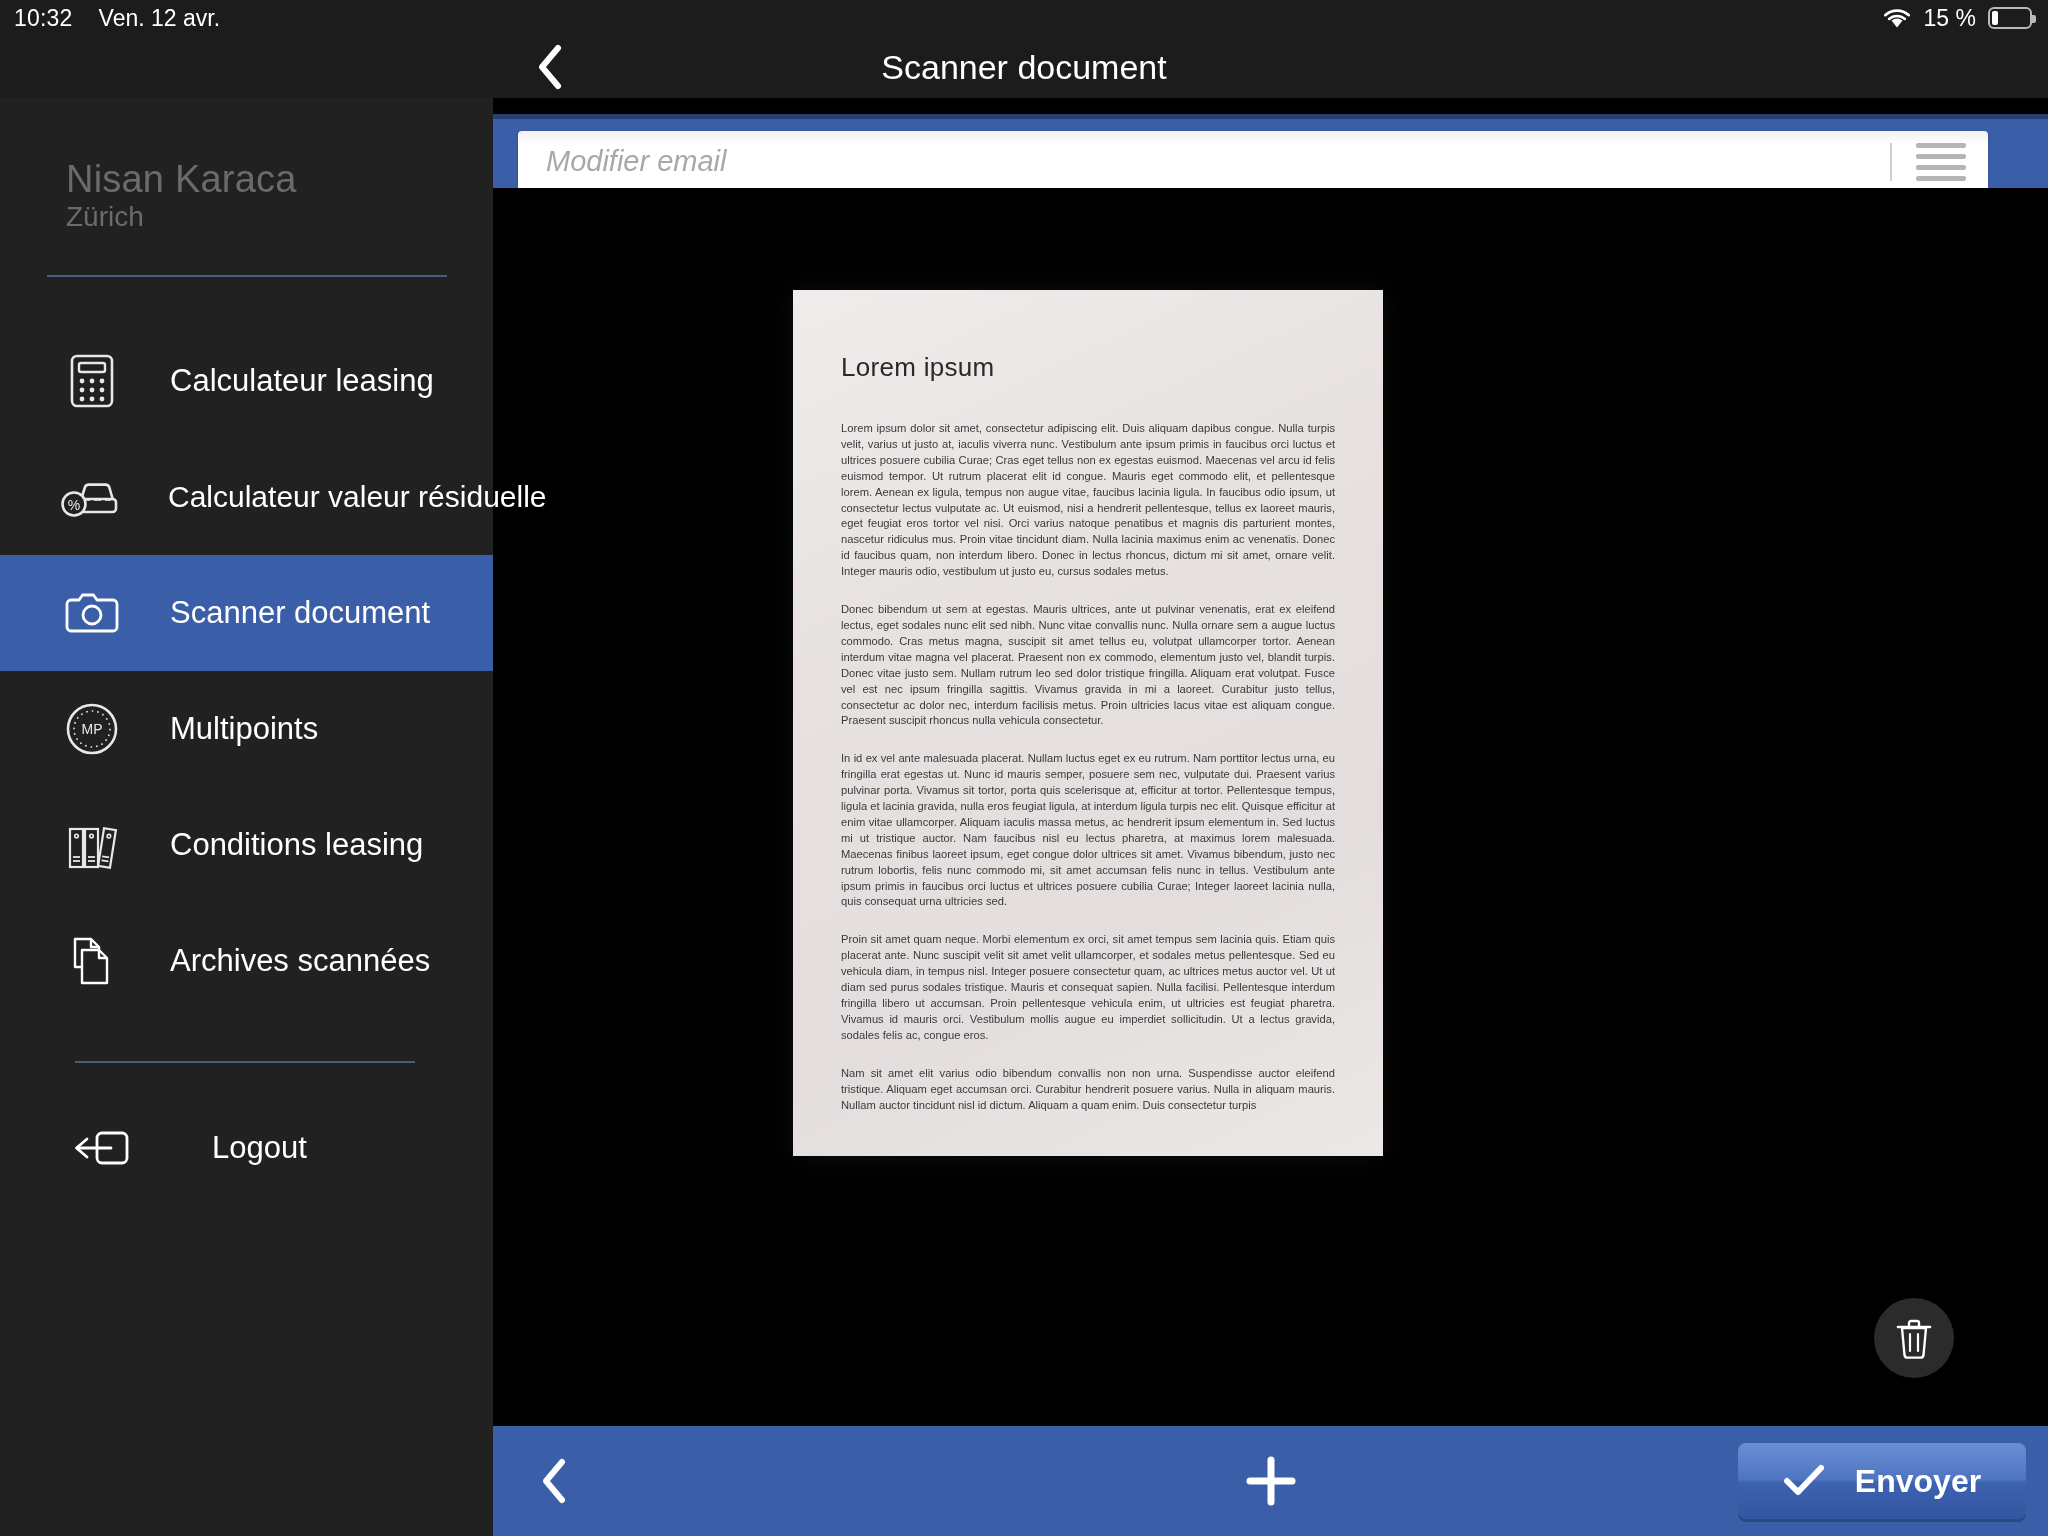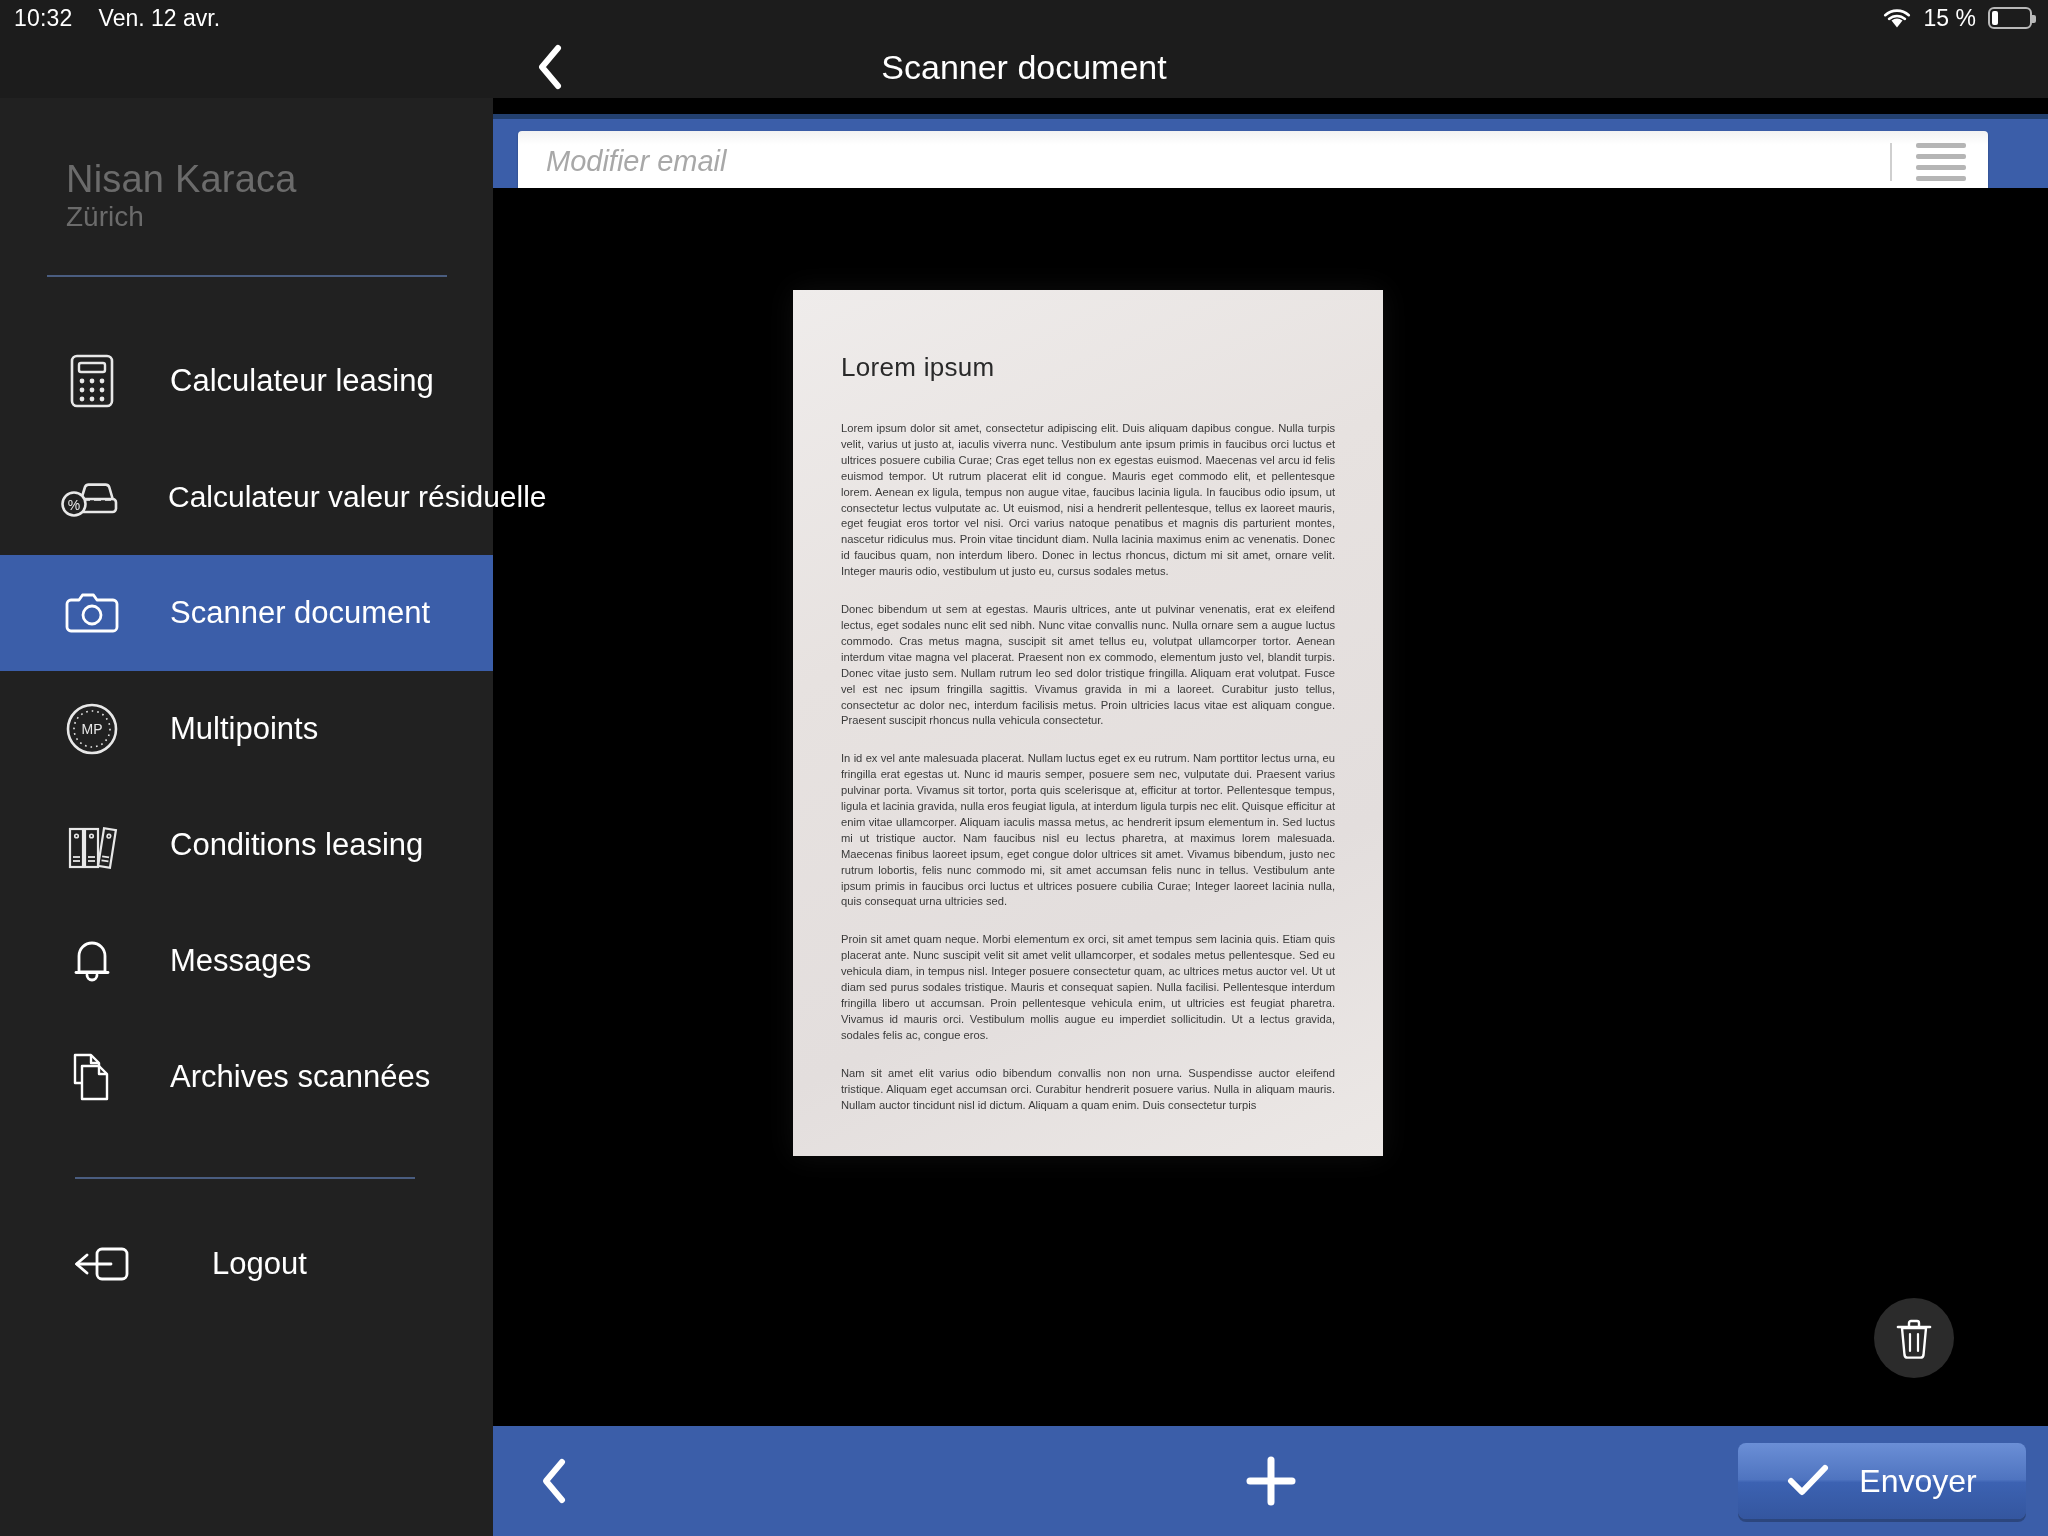--- a/index.html
+++ b/index.html
@@ -136,21 +136,21 @@
     position: absolute; right: 94px; bottom: 72px;
     width: 80px; height: 80px; border-radius: 50%;
     background: #2b2b2b;
     display: flex; align-items: center; justify-content: center;
     cursor: pointer;
   }
 
   
   .bottombar {
     position: absolute; left: 0; bottom: 0; width: 1555px; height: 110px;
-    background: #3b5ea9; display: flex; align-items: center;
+    background: #3b5ea9; display: flex; align-items: center; font-weight: bold;
   }
   .bb-back { position: absolute; left: 38px; cursor: pointer; width: 46px; height: 56px;
              display:flex; align-items:center; justify-content:center; }
   .bb-plus { position: absolute; left: 50%; transform: translateX(-50%); cursor: pointer;
              width: 60px; height: 60px; display:flex; align-items:center; justify-content:center;}
   .send-btn {
     position: absolute; right: 22px; top: 50%; transform: translateY(-50%);
     height: 76px; min-width: 288px; border-radius: 8px;
     background: linear-gradient(180deg,#6b8fd6 0%, #4f74c0 48%, #3c62b2 52%, #34569f 100%);
     box-shadow: 0 3px 0 rgba(0,0,0,.25);
@@ -277,30 +277,20 @@
               <rect x="36" y="9" width="12" height="38" fill="none" stroke="#e8e8e8" stroke-width="2.2"></rect>
               <circle cx="42" cy="16" r="1.8" fill="none" stroke="#e8e8e8" stroke-width="1.6"></circle>
               <line x1="38.5" y1="37" x2="45.5" y2="37" stroke="#e8e8e8" stroke-width="1.8"></line>
               <line x1="38.5" y1="41" x2="45.5" y2="41" stroke="#e8e8e8" stroke-width="1.8"></line>
             </g>
           </svg>
         </span>
         <span class="nav-label">Conditions leasing</span>
       </div>
 
-      <div class="nav-item">
-        <span class="nav-ico">
-          <svg width="48" height="54" viewBox="0 0 48 54">
-            <path d="M11 38 V22 a13 13 0 0 1 26 0 v16 Z" fill="none" stroke="#fff" stroke-width="2.8" stroke-linejoin="round"></path>
-            <line x1="8" y1="38.5" x2="40" y2="38.5" stroke="#fff" stroke-width="2.8" stroke-linecap="round"></line>
-            <path d="M19 41 a5 5 0 0 0 10 0" fill="none" stroke="#fff" stroke-width="2.8" stroke-linecap="round"></path>
-          </svg>
-        </span>
-        <span class="nav-label">Messages</span>
-      </div>
 
       <div class="nav-item">
         <span class="nav-ico">
           <svg width="50" height="56" viewBox="0 0 50 56">
             <path d="M8 6 h16 l8 8 v20 H8 Z" fill="none" stroke="#fff" stroke-width="2.4" stroke-linejoin="round"></path>
             <path d="M24 6 v8 h8" fill="none" stroke="#fff" stroke-width="2.4" stroke-linejoin="round"></path>
             <path d="M15 17 h17 l8 8 v25 H15 Z" fill="#212121" stroke="#fff" stroke-width="2.4" stroke-linejoin="round"></path>
             <path d="M32 17 v8 h8" fill="none" stroke="#fff" stroke-width="2.4" stroke-linejoin="round"></path>
           </svg>
         </span>

